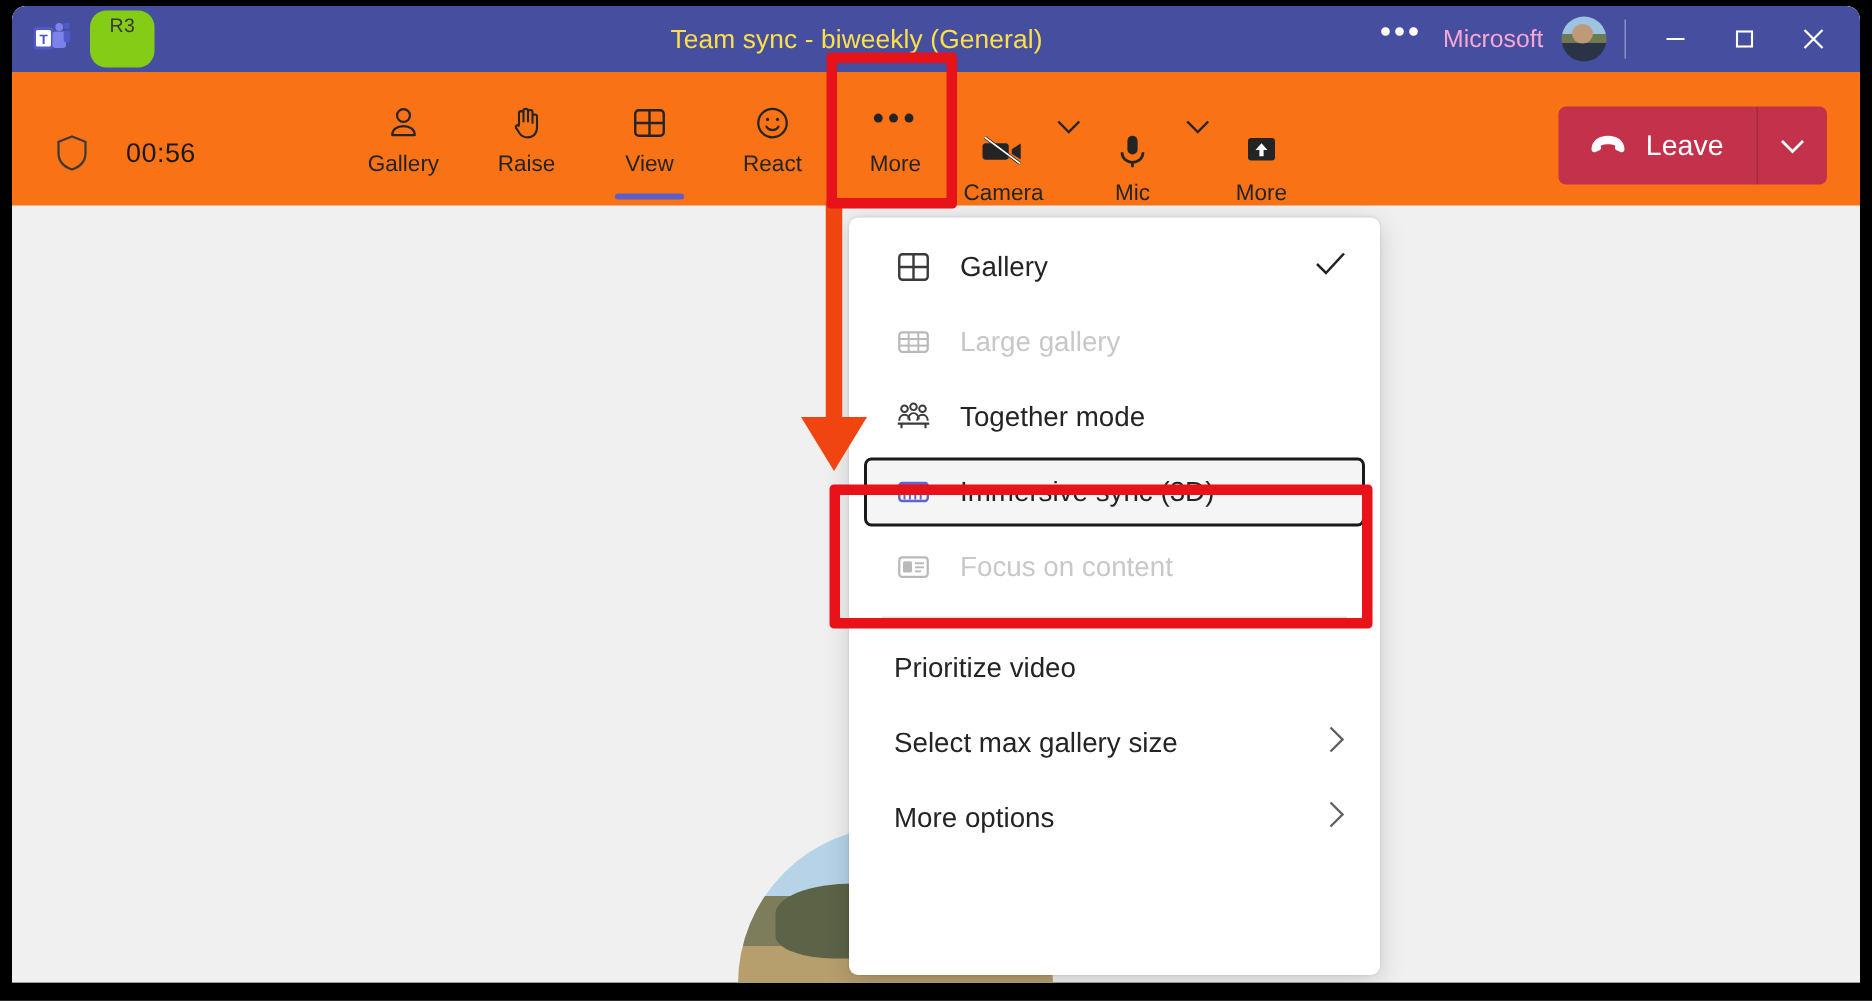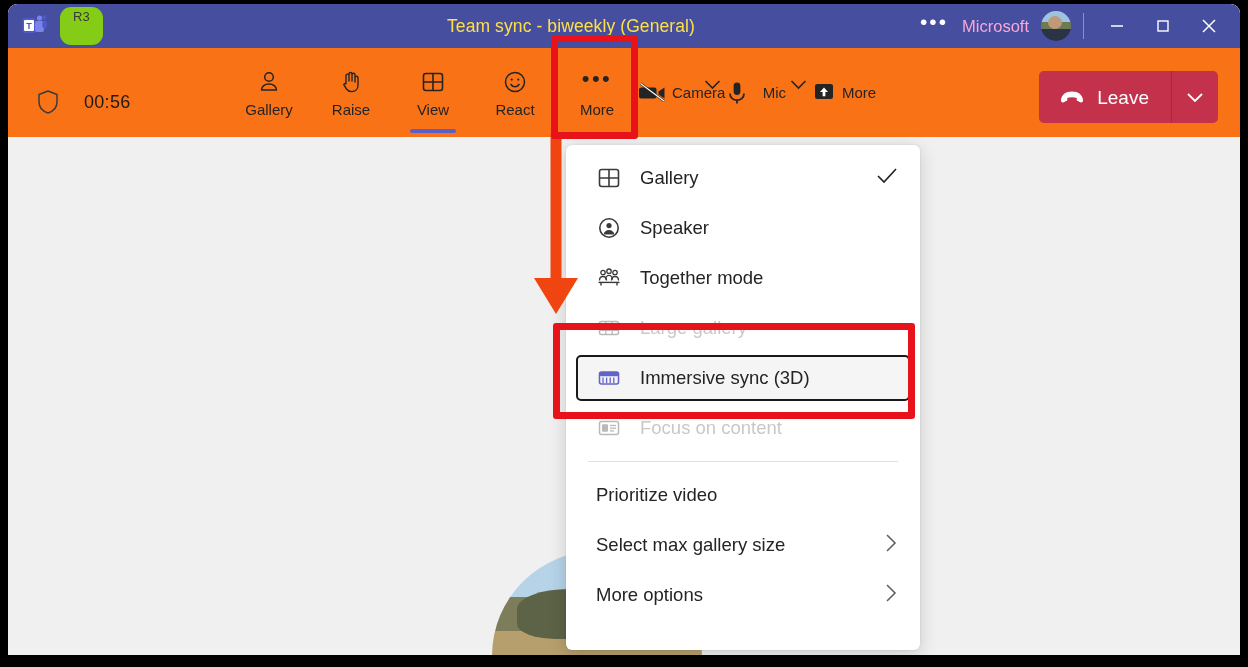--- a/index.html
+++ b/index.html
@@ -130,22 +130,22 @@
     bottom: 4px; left: 18px;
     width: 46px; height: 4px;
     border-radius: 2px;
     background: #5b5fc7;
   }
   .ctrl.dots .ico { font-size: 22px; letter-spacing: 2.5px; color:#242424; line-height: 8px; padding-bottom:6px;}
 
   .dev-group {
     display: flex; align-items: center;
   }
-  .dev { width: 62px; height: 89px; display:flex; flex-direction:row;
-         align-items:center; justify-content:space-between; gap:4px; }
+  .dev { width: 62px; height: 89px; display:flex; flex-direction:column;
+         align-items:center; justify-content:flex-end; gap:4px; }
   .dev .ico { height: 30px; display:flex; align-items:center; justify-content:center; }
   .dev .lbl { font-size: 15px; color: #242424; }
   .caret {
     width: 24px; height: 89px; display:flex; align-items:center;
     justify-content:center; padding-bottom: 16px; color:#242424;
   }
 
   .leave-wrap {
     position: absolute;
     right: 22px; top: 23px;
@@ -429,61 +429,51 @@
           </svg>
         </span>
         <span class="mlabel">Gallery</span>
         <span class="mcheck">
           <svg width="22" height="18" viewBox="0 0 22 18">
               <polyline points="2,9 8,15 20,2" fill="none" stroke="#242424" stroke-width="1.7"></polyline>
             </svg>
         </span>
       </div>
 
-      <div class="mi">
+
+      <div class="mi disabled">
         <span class="mico">
           <svg width="24" height="24" viewBox="0 0 24 24">
-            <circle cx="12" cy="12" r="9.2" fill="none" stroke="#3b3a39" stroke-width="1.6"></circle>
-            <circle cx="12" cy="9.6" r="2.6" fill="#3b3a39"></circle>
-            <path d="M6.6 18.4c.5-2.7 2.7-4.3 5.4-4.3s4.9 1.6 5.4 4.3z" fill="#3b3a39"></path>
-          </svg>
-        </span>
-        <span class="mlabel">Speaker</span>
+            <rect x="2.5" y="5.5" width="19" height="13" rx="2" fill="none" stroke="#3b3a39" stroke-width="1.5"></rect>
+            <line x1="2.5" y1="10" x2="21.5" y2="10" stroke="#3b3a39" stroke-width="1.3"></line>
+            <line x1="2.5" y1="14.4" x2="21.5" y2="14.4" stroke="#3b3a39" stroke-width="1.3"></line>
+            <line x1="8.8" y1="5.5" x2="8.8" y2="18.5" stroke="#3b3a39" stroke-width="1.3"></line>
+            <line x1="15.2" y1="5.5" x2="15.2" y2="18.5" stroke="#3b3a39" stroke-width="1.3"></line>
+          </svg>
+        </span>
+        <span class="mlabel">Large gallery</span>
       </div>
 
       <div class="mi">
         <span class="mico">
           <svg width="26" height="24" viewBox="0 0 26 24">
             <circle cx="7" cy="6.5" r="2.2" fill="none" stroke="#3b3a39" stroke-width="1.3"></circle>
             <circle cx="13" cy="5.2" r="2.2" fill="none" stroke="#3b3a39" stroke-width="1.3"></circle>
             <circle cx="19" cy="6.5" r="2.2" fill="none" stroke="#3b3a39" stroke-width="1.3"></circle>
             <path d="M3.5 14.5c0-2.4 1.6-4 3.5-4s3.5 1.6 3.5 4" fill="none" stroke="#3b3a39" stroke-width="1.3"></path>
             <path d="M9.5 13.6c0-2.4 1.6-4.2 3.5-4.2s3.5 1.8 3.5 4.2" fill="none" stroke="#3b3a39" stroke-width="1.3"></path>
             <path d="M15.5 14.5c0-2.4 1.6-4 3.5-4s3.5 1.6 3.5 4" fill="none" stroke="#3b3a39" stroke-width="1.3"></path>
             <line x1="2.5" y1="16.4" x2="23.5" y2="16.4" stroke="#3b3a39" stroke-width="1.4"></line>
             <line x1="5" y1="16.4" x2="5" y2="19.5" stroke="#3b3a39" stroke-width="1.4"></line>
             <line x1="21" y1="16.4" x2="21" y2="19.5" stroke="#3b3a39" stroke-width="1.4"></line>
           </svg>
         </span>
         <span class="mlabel">Together mode</span>
       </div>
 
-      <div class="mi disabled">
-        <span class="mico">
-          <svg width="24" height="24" viewBox="0 0 24 24">
-            <rect x="2.5" y="5.5" width="19" height="13" rx="2" fill="none" stroke="#3b3a39" stroke-width="1.5"></rect>
-            <line x1="2.5" y1="10" x2="21.5" y2="10" stroke="#3b3a39" stroke-width="1.3"></line>
-            <line x1="2.5" y1="14.4" x2="21.5" y2="14.4" stroke="#3b3a39" stroke-width="1.3"></line>
-            <line x1="8.8" y1="5.5" x2="8.8" y2="18.5" stroke="#3b3a39" stroke-width="1.3"></line>
-            <line x1="15.2" y1="5.5" x2="15.2" y2="18.5" stroke="#3b3a39" stroke-width="1.3"></line>
-          </svg>
-        </span>
-        <span class="mlabel">Large gallery</span>
-      </div>
-
       <div class="mi focused">
         <span class="row-focus"></span>
         <span class="mico">
           <svg width="24" height="24" viewBox="0 0 24 24">
             <rect x="2.5" y="6" width="19" height="12" rx="2" fill="none" stroke="#6264c7" stroke-width="1.6"></rect>
             <rect x="2.5" y="6" width="19" height="4.2" rx="2" fill="#6264c7"></rect>
             <line x1="6" y1="11.6" x2="6" y2="17" stroke="#6264c7" stroke-width="1.3"></line>
             <line x1="9.6" y1="11.6" x2="9.6" y2="17" stroke="#6264c7" stroke-width="1.3"></line>
             <line x1="13.2" y1="11.6" x2="13.2" y2="17" stroke="#6264c7" stroke-width="1.3"></line>
             <line x1="16.8" y1="11.6" x2="16.8" y2="17" stroke="#6264c7" stroke-width="1.3"></line>

